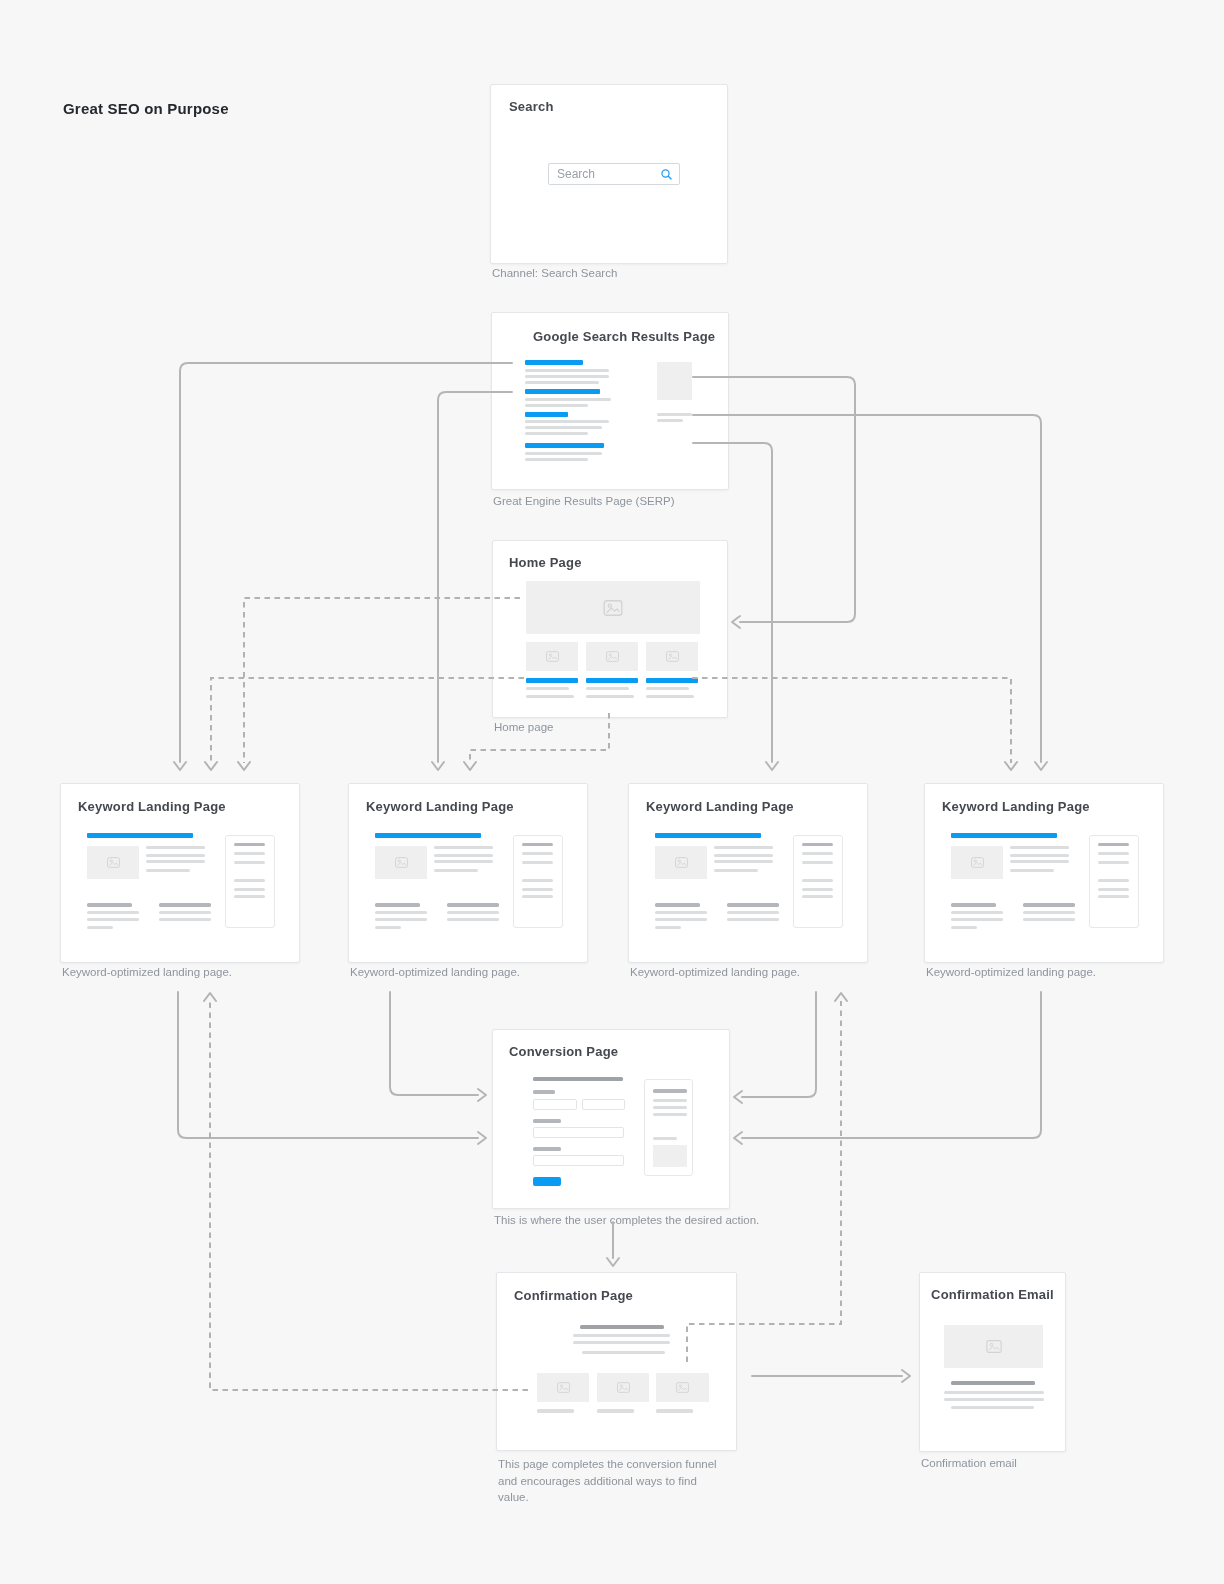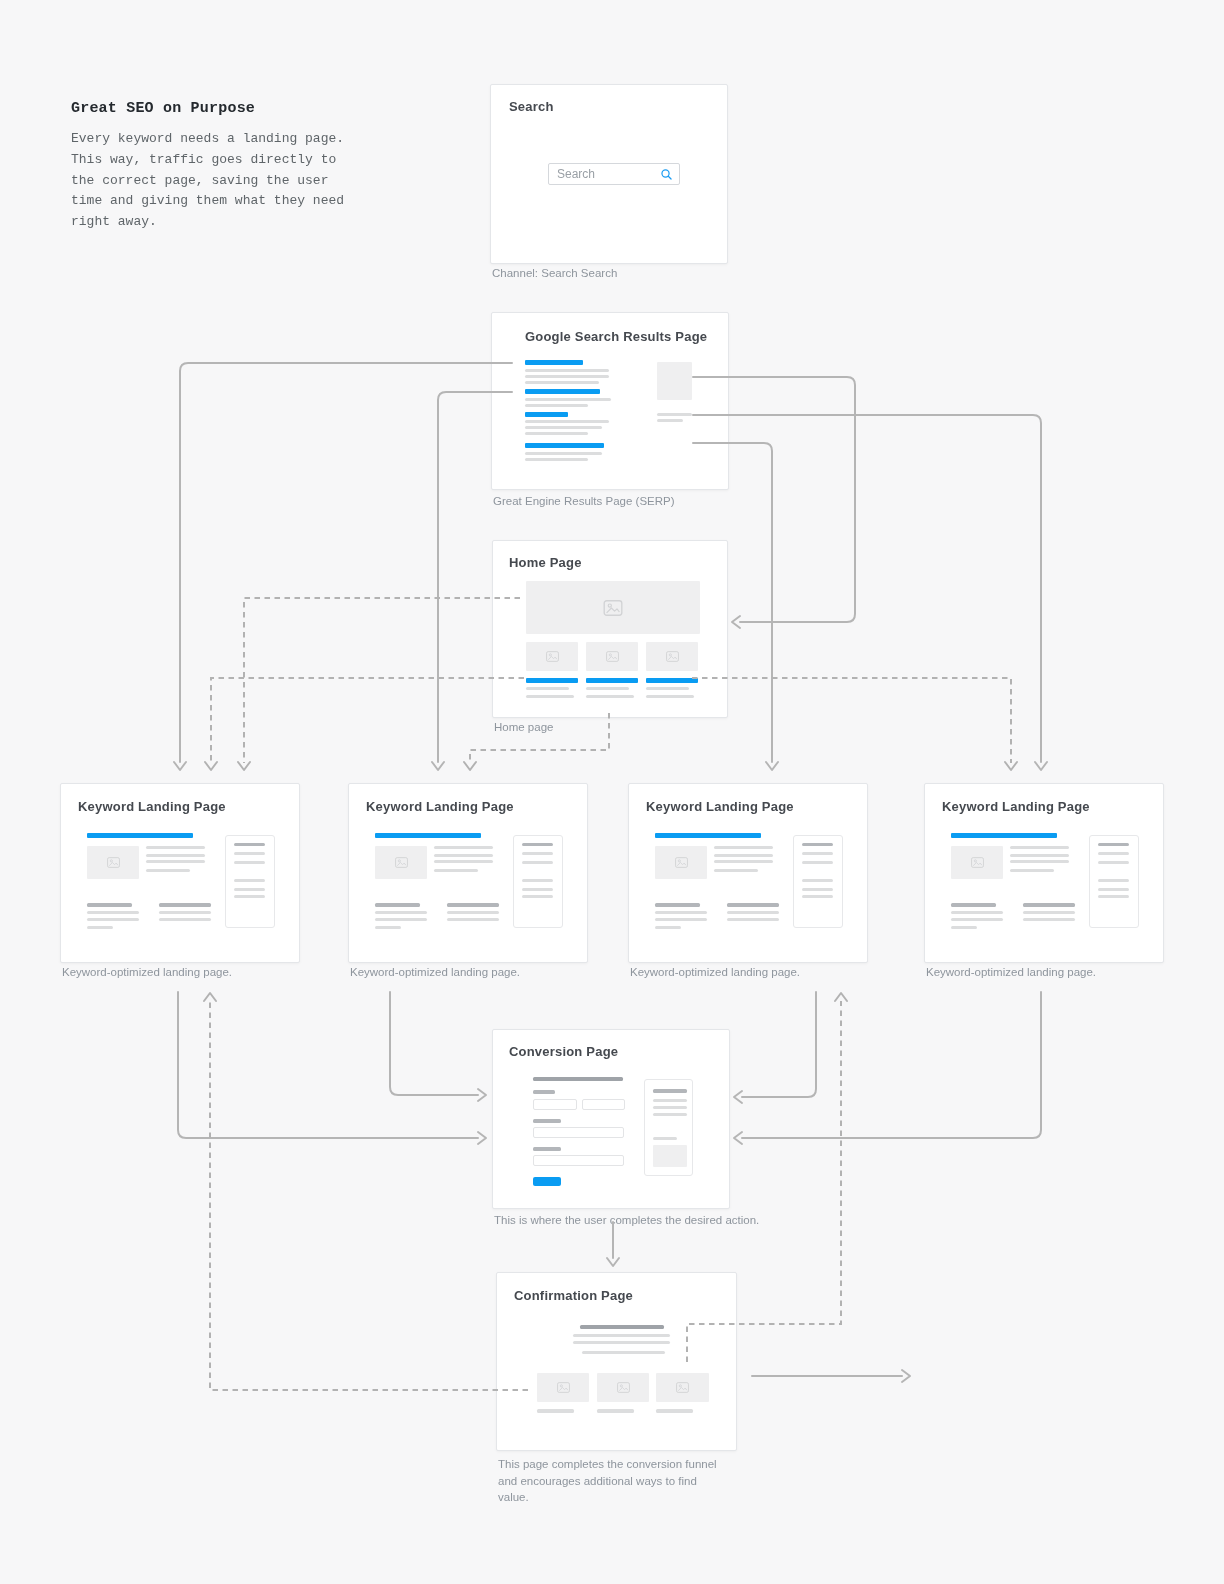--- a/index.html
+++ b/index.html
@@ -18,55 +18,54 @@
   .wf-b{position:absolute;background:var(--accent,#0a9cf2);border-radius:1px;}
   .wf-l{position:absolute;background:#dcddde;border-radius:1.5px;}
   .wf-d{position:absolute;background:#b3b6ba;border-radius:1.5px;}
   .wf-D{position:absolute;background:#9fa3a8;border-radius:1.5px;}
   .wf-ph{position:absolute;background:#efeff0;border-radius:1px;display:flex;align-items:center;justify-content:center;}
   .wf-fill{position:absolute;background:#efeff0;border-radius:1px;}
   .wf-card{position:absolute;background:#fff;border:1px solid #e7e8ea;border-radius:3px;}
   .wf-inp{position:absolute;background:#fff;border:1px solid #e3e4e6;border-radius:2px;}
   .wf-btn{position:absolute;background:var(--accent,#0a9cf2);border-radius:2px;}
 
-  #intro{position:absolute;left:71px;top:100px;width:290px;font-family:Liberation Mono, monospace;}
+  #intro{position:absolute;left:63px;top:100px;width:290px;}
   #intro h1{margin:0;font-size:15px;font-weight:700;color:#24292e;letter-spacing:.2px;}
   #intro p{margin:12px 0 0 0;font-size:13px;line-height:1.6;color:#5f6569;}
 
   .search-input{position:absolute;left:57px;top:78px;width:130px;height:20px;background:#fff;
       border:1px solid #d5d8dc;border-radius:2px;display:flex;align-items:center;}
   .search-input span{flex:1;padding-left:8px;font-size:12px;color:#9aa0a6;}
   .search-input svg{margin-right:6px;flex:none;}
 
   #connectors{position:absolute;left:0;top:0;pointer-events:none;}
 </style>
 </head>
 <body>
 
 <div id="canvas" style="background: rgb(247, 247, 248);">
 
   <div id="intro">
     <h1>Great SEO on Purpose</h1>
-    <p>Every keyword needs a landing page. This way, traffic goes directly to the correct page, saving the user time and giving them what they need right away.</p>
   </div>
 
   <div class="box" style="left:490px;top:84px;width:236px;height:178px">
     <div class="btitle" style="left:18px;top:14px">Search</div>
     <div class="search-input">
       <span>Search</span>
       <svg width="13" height="13" viewBox="0 0 16 16">
         <circle cx="6.8" cy="6.8" r="4.4" fill="none" stroke="#1b9cf2" stroke-width="1.5"></circle>
         <line x1="10.2" y1="10.2" x2="13.6" y2="13.6" stroke="#1b9cf2" stroke-width="1.5" stroke-linecap="round"></line>
       </svg>
     </div>
     <div class="cap" style="left:1px;top:182px">Channel: Search Search</div>
   </div>
 
   <div class="box" style="left:491px;top:312px;width:236px;height:176px">
-    <div class="btitle" style="left:33px;top:16px">Google Search Results Page</div>
+    <div class="btitle" style="left:41px;top:16px">Google Search Results Page</div>
     <div class="wf">
         <div class="wf-b" style="left: 33px; top: 47px; width: 58px; height: 5px;"></div>
         <div class="wf-l" style="left: 33px; top: 56px; width: 84px; height: 3px;"></div>
         <div class="wf-l" style="left: 33px; top: 62px; width: 84px; height: 3px;"></div>
         <div class="wf-l" style="left: 33px; top: 68px; width: 74px; height: 3px;"></div>
         <div class="wf-b" style="left: 33px; top: 76px; width: 75px; height: 5px;"></div>
         <div class="wf-l" style="left: 33px; top: 85px; width: 86px; height: 3px;"></div>
         <div class="wf-l" style="left: 33px; top: 91px; width: 63px; height: 3px;"></div>
         <div class="wf-b" style="left: 33px; top: 99px; width: 43px; height: 5px;"></div>
         <div class="wf-l" style="left: 33px; top: 107px; width: 84px; height: 3px;"></div>
@@ -311,20 +310,37 @@
           <div class="wf-l" style="left: 8px; top: 19px; width: 34px; height: 3px;"></div>
           <div class="wf-l" style="left: 8px; top: 26px; width: 34px; height: 3px;"></div>
           <div class="wf-l" style="left: 8px; top: 33px; width: 34px; height: 3px;"></div>
           <div class="wf-l" style="left: 8px; top: 57px; width: 24px; height: 3px;"></div>
           <div class="wf-fill" style="left: 8px; top: 65px; width: 34px; height: 22px;"></div>
         </div>
       </div>
     <div class="cap" style="left:1px;top:184px">This is where the user completes the desired action.</div>
   </div>
 
+  <div class="box" style="left:919px;top:1272px;width:145px;height:178px">
+    <div class="btitle btitle-center" style="top:14px">Confirmation Email</div>
+    <div class="wf">
+        <div class="wf-ph" style="left: 24px; top: 52px; width: 99px; height: 43px;">
+          <svg width="16" height="13" viewBox="0 0 24 20">
+            <rect x="1" y="1" width="22" height="18" rx="3" fill="none" stroke="#d2d3d5" stroke-width="1.7"></rect>
+            <circle cx="8" cy="7" r="2" fill="none" stroke="#d2d3d5" stroke-width="1.5"></circle>
+            <path d="M4 16 L10 10 L14 14 L17 11 L20 15" fill="none" stroke="#d2d3d5" stroke-width="1.5" stroke-linejoin="round"></path>
+          </svg>
+        </div>
+        <div class="wf-D" style="left: 31px; top: 108px; width: 84px; height: 4px;"></div>
+        <div class="wf-l" style="left: 24px; top: 118px; width: 100px; height: 3px;"></div>
+        <div class="wf-l" style="left: 24px; top: 125px; width: 100px; height: 3px;"></div>
+        <div class="wf-l" style="left: 31px; top: 133px; width: 83px; height: 3px;"></div>
+      </div>
+    <div class="cap" style="left:1px;top:184px">Confirmation email</div>
+  </div>
 
   <svg id="connectors" width="1224" height="1584" viewBox="0 0 1224 1584">
     <g fill="none" stroke="#b5b5b5" stroke-width="2" stroke-linecap="round" stroke-linejoin="round">
       <path d="M512 363 H188 Q180 363 180 371 V762"></path>
       <path d="M174 762 L180 770 L186 762"></path>
       <path d="M512 392 H446 Q438 392 438 400 V762"></path>
       <path d="M432 762 L438 770 L444 762"></path>
       <path d="M693 377 H847 Q855 377 855 385 V614 Q855 622 847 622 H740"></path>
       <path d="M740 616 L732 622 L740 628"></path>
       <path d="M693 415 H1033 Q1041 415 1041 423 V762"></path>

